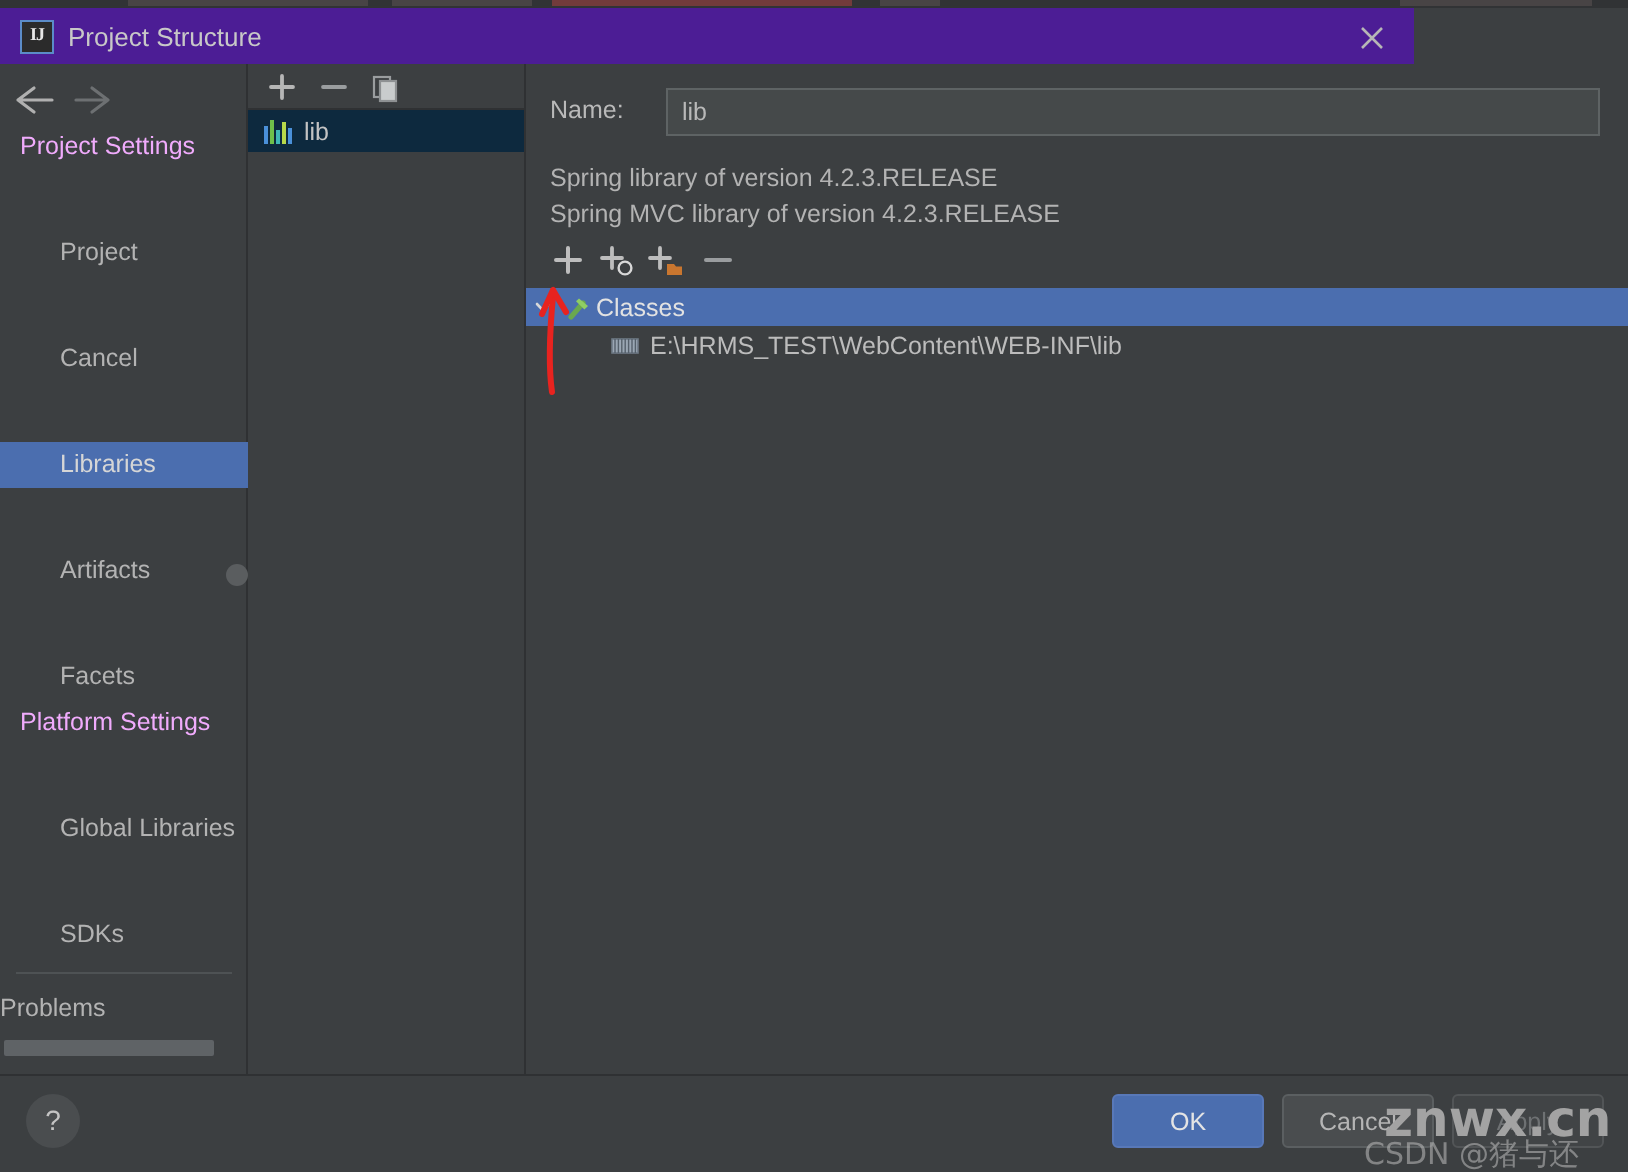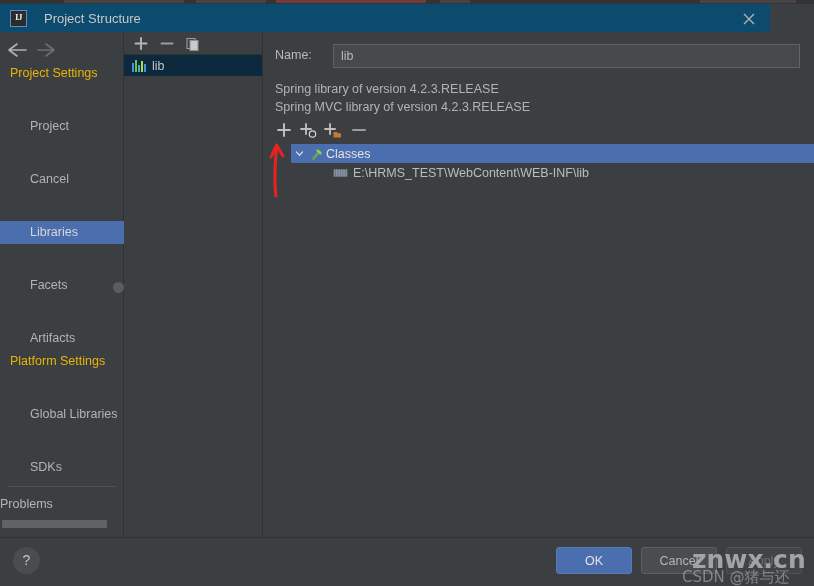--- a/index.html
+++ b/index.html
@@ -36,22 +36,22 @@
     position: absolute; top: 0; height: 3px;
     background: #5b5252;
     opacity: .55;
   }
   .bg-strip .noise.red { background: #a8413f; }
 
   
   .titlebar {
     position: absolute;
     left: 0; top: 4px;
-    width: 770px; height: 28px;
-    background: #0c4a6e;
+    width: 707px; height: 28px;
+    background: #4c1d95;
   }
   .ij-logo {
     position: absolute;
     left: 10px; top: 6px;
     width: 17px; height: 17px;
     background: #2b2b2b;
     border: 1px solid #5b8cc8;
     box-sizing: border-box;
   }
   .ij-logo span {
@@ -59,21 +59,21 @@
     left: 0; right: 0; top: 1px;
     text-align: center;
     font-size: 9px;
     font-weight: bold;
     color: #e8e8e8;
     letter-spacing: -0.5px;
     font-family: "Liberation Serif", serif;
   }
   .win-title {
     position: absolute;
-    left: 44px; top: 7px;
+    left: 34px; top: 7px;
     font-size: 13px;
     color: #c8c8c8;
   }
   .close-btn {
     position: absolute;
     right: 6px; top: 3px;
     width: 30px; height: 22px;
     cursor: pointer;
   }
   .close-btn svg { position: absolute; left: 9px; top: 6px; }
@@ -108,21 +108,21 @@
   }
   .nav-item {
     height: 23px;
     line-height: 23px;
     font-size: 12.5px;
     color: #b3b3b3;
     white-space: nowrap;
     overflow: hidden;
     cursor: pointer;
   }
-  .nav-item.group { padding-left: 10px; color: #eab308; }
+  .nav-item.group { padding-left: 10px; color: #f0abfc; }
   .nav-item.child { padding-left: 30px; margin-top: 30px; }
   .nav-item.selected {
     background: #4b6eaf;
     color: #d6d6d6;
   }
   .nav-sep {
     margin: 7px 8px 6px 8px;
     height: 1px;
     background: #4e5254;
   }
@@ -253,21 +253,20 @@
     left: 0; top: 112px;
     right: 0; bottom: 0;
     background: #3c3f41;
   }
   .tree-row {
     height: 19px;
     display: flex;
     align-items: center;
     font-size: 12.5px;
     cursor: pointer;
-    margin-left: 28px;
   }
   .tree-row.sel {
     background: #4b6eaf;
     color: #e2e2e2;
   }
   .tree-row.child { padding-left: 40px; color: #bcbcbc; }
   .expander {
     width: 17px;
     display: flex;
     justify-content: center;
@@ -402,24 +401,24 @@
       <div class="nav-item child">
         <span>Project</span>
       </div>
       <div class="nav-item child">
         <span>Cancel</span>
       </div>
       <div class="nav-item child selected">
         <span>Libraries</span>
       </div>
       <div class="nav-item child">
+        <span>Artifacts</span>
+      </div>
+      <div class="nav-item child">
         <span>Facets</span>
-      </div>
-      <div class="nav-item child">
-        <span>Artifacts</span>
       </div>
       <div class="nav-item group">
         <span>Platform Settings</span>
       </div>
       <div class="nav-item child">
         <span>Global Libraries</span>
       </div>
       <div class="nav-item child">
         <span>SDKs</span>
       </div>

